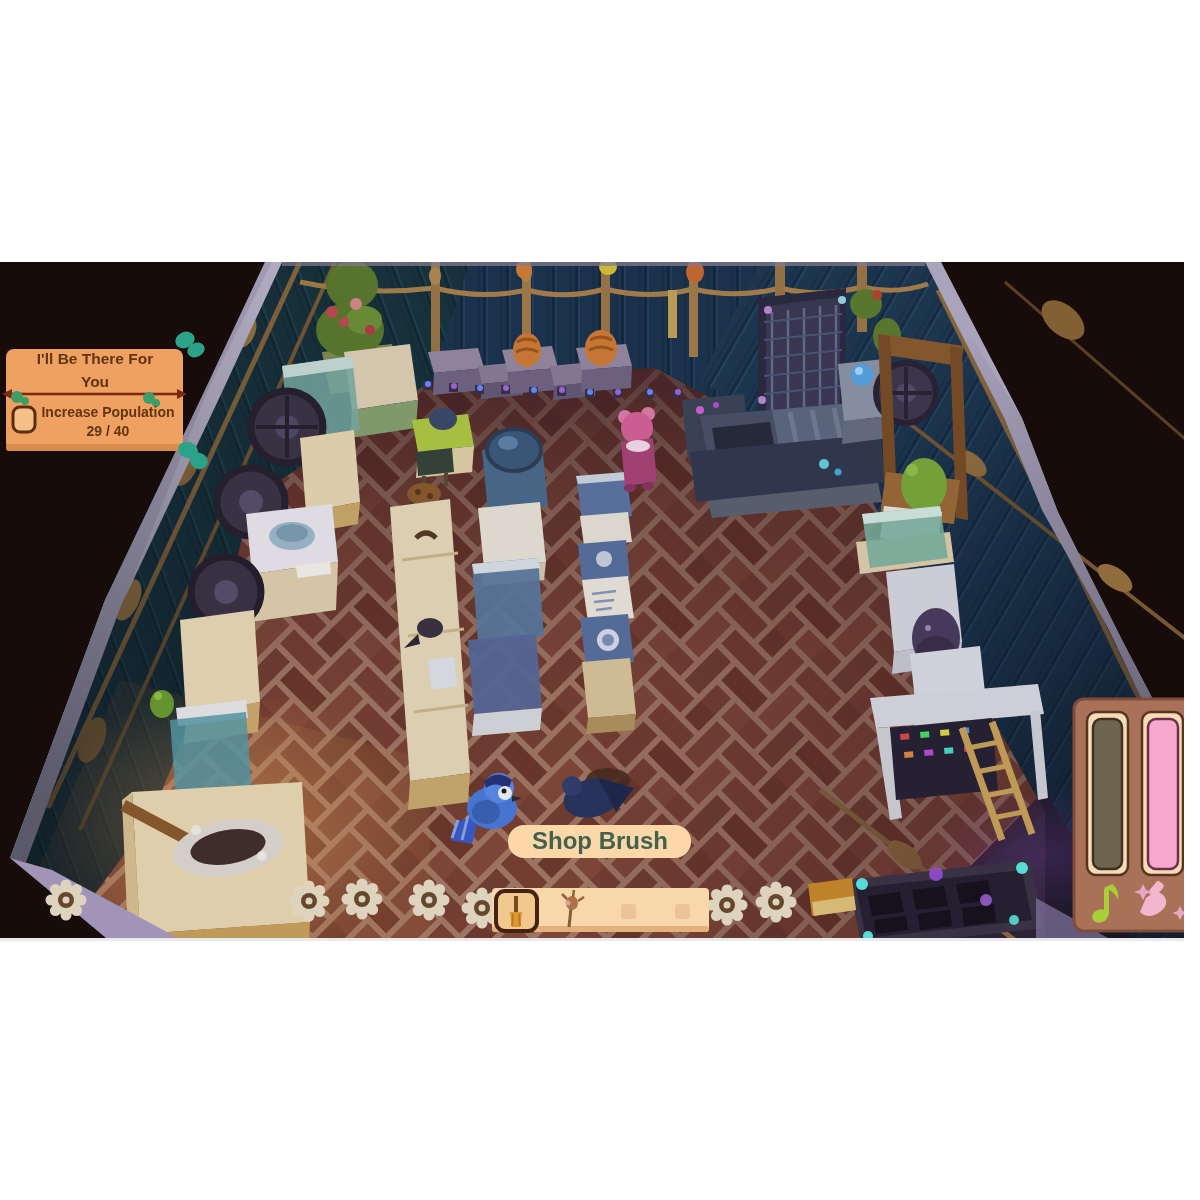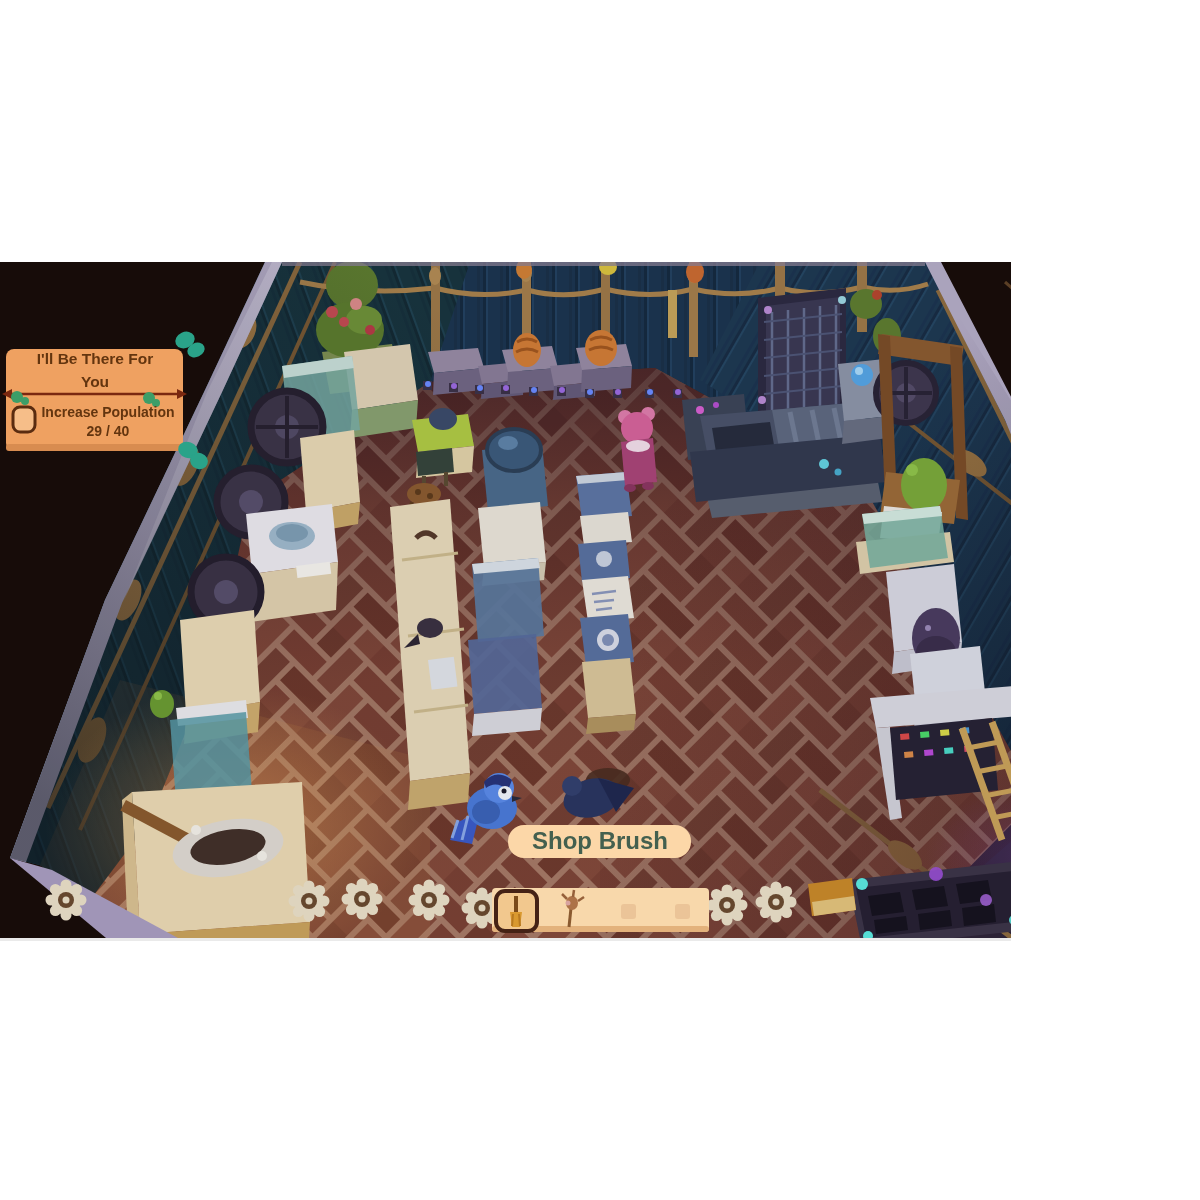--- a/index.html
+++ b/index.html
@@ -1,16 +1,16 @@
 <!DOCTYPE html>
 <html><head>
 <meta charset="utf-8">
 <style>
   html,body{margin:0;padding:0;background:#ffffff;}
-  .page{width:1011px;height:1200px;position:relative;background:#ffffff;overflow:hidden;
+  .page{width:1184px;height:1200px;position:relative;background:#ffffff;overflow:hidden;
         font-family:"Liberation Sans", sans-serif;}
 </style>
 </head>
 <body>
 <div class="page">
 <svg width="1200" height="1200" viewBox="0 0 1200 1200">
 <defs>
 
   <pattern id="brick" width="104" height="104" patternUnits="userSpaceOnUse" patternTransform="rotate(45 0 0)">
     <rect width="104" height="104" fill="#a67a67"></rect>

